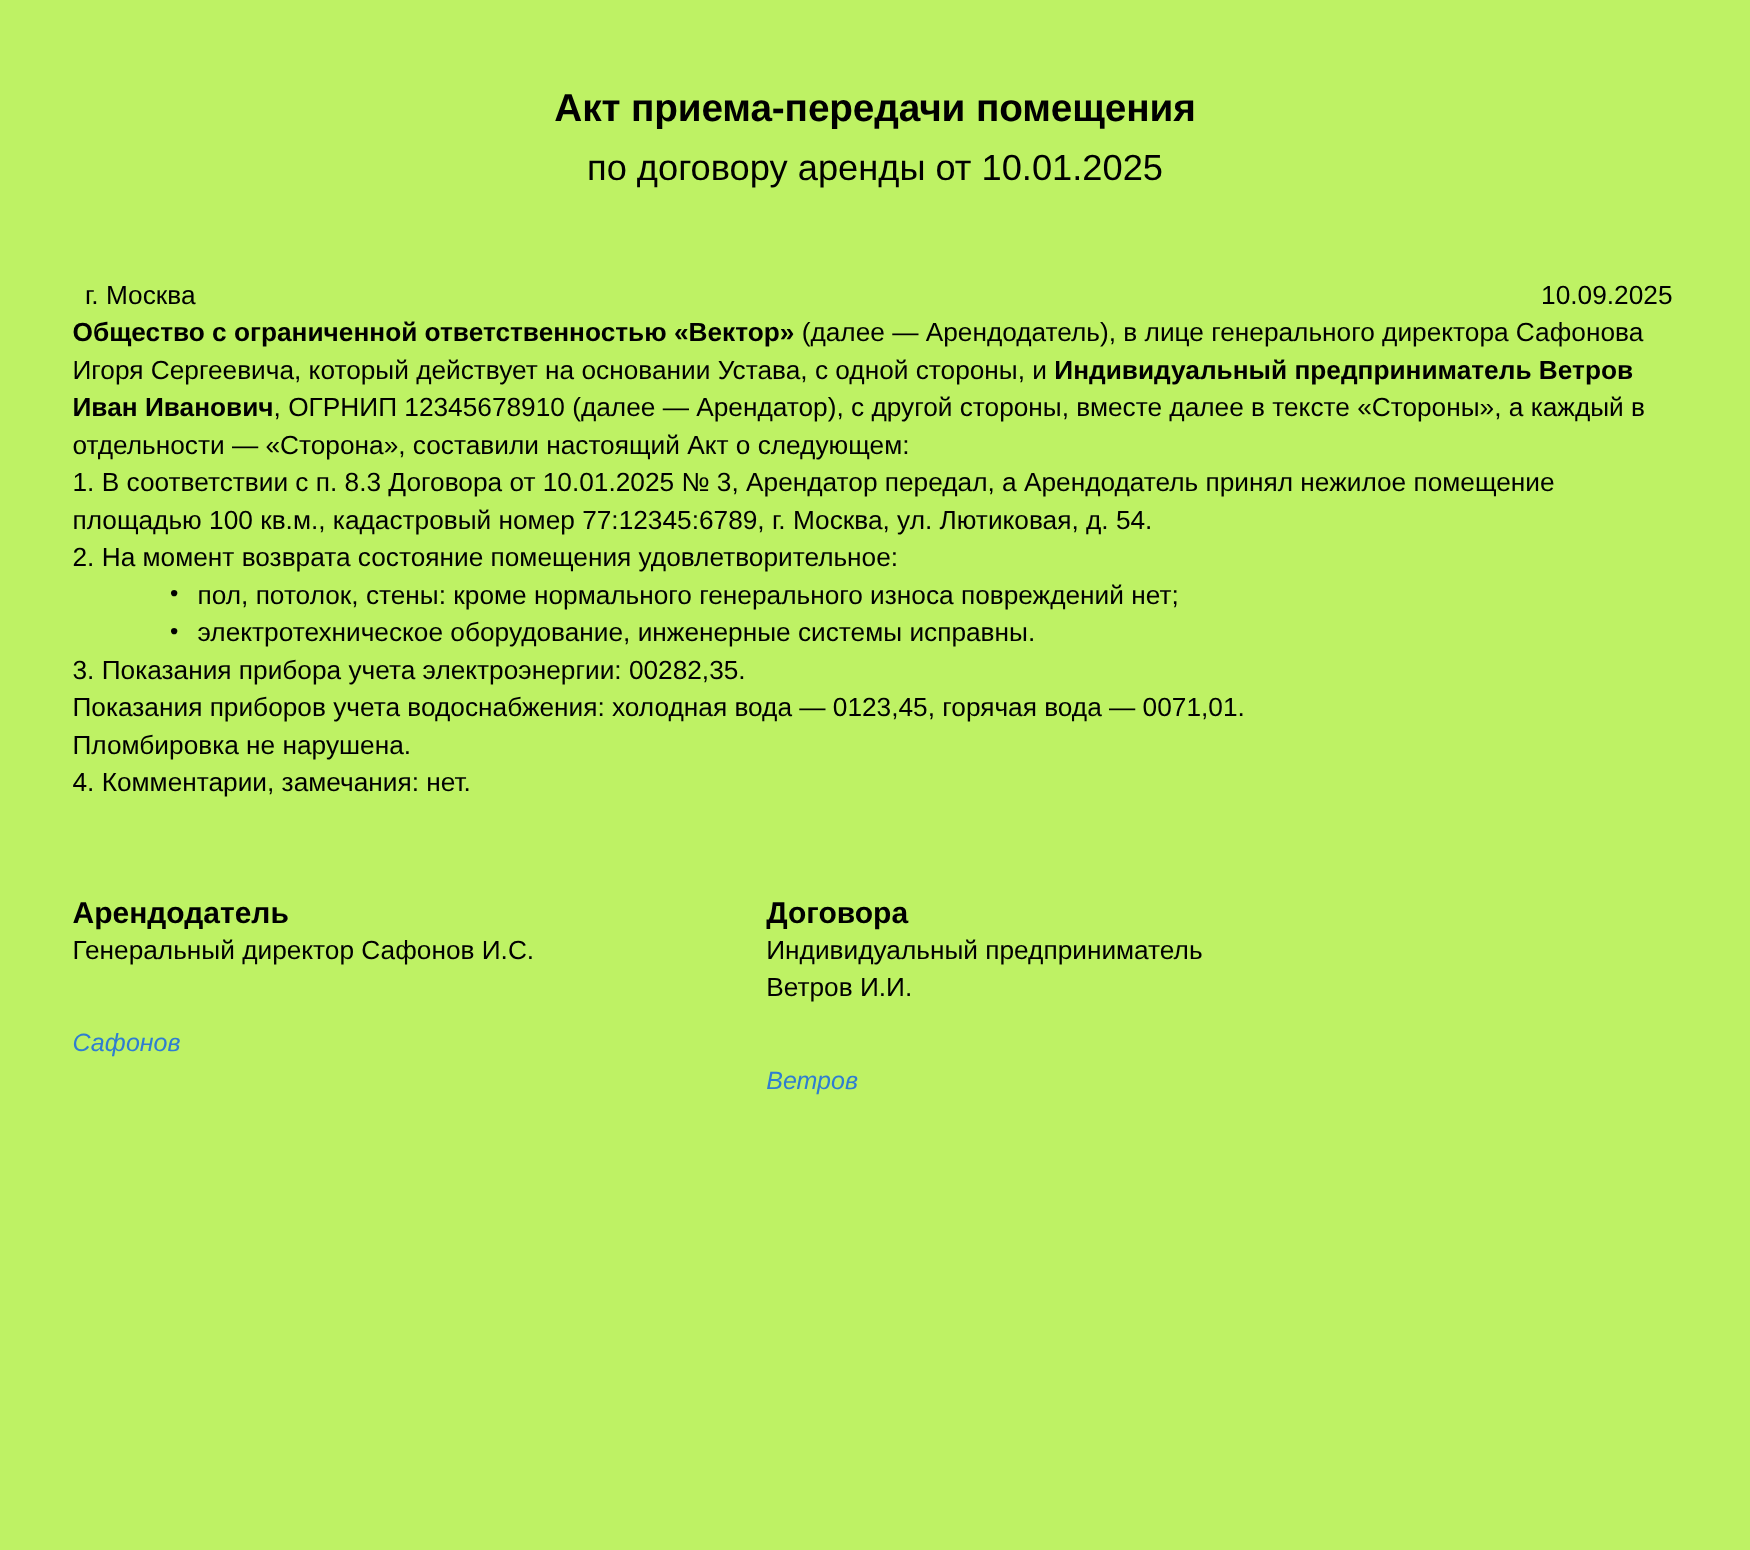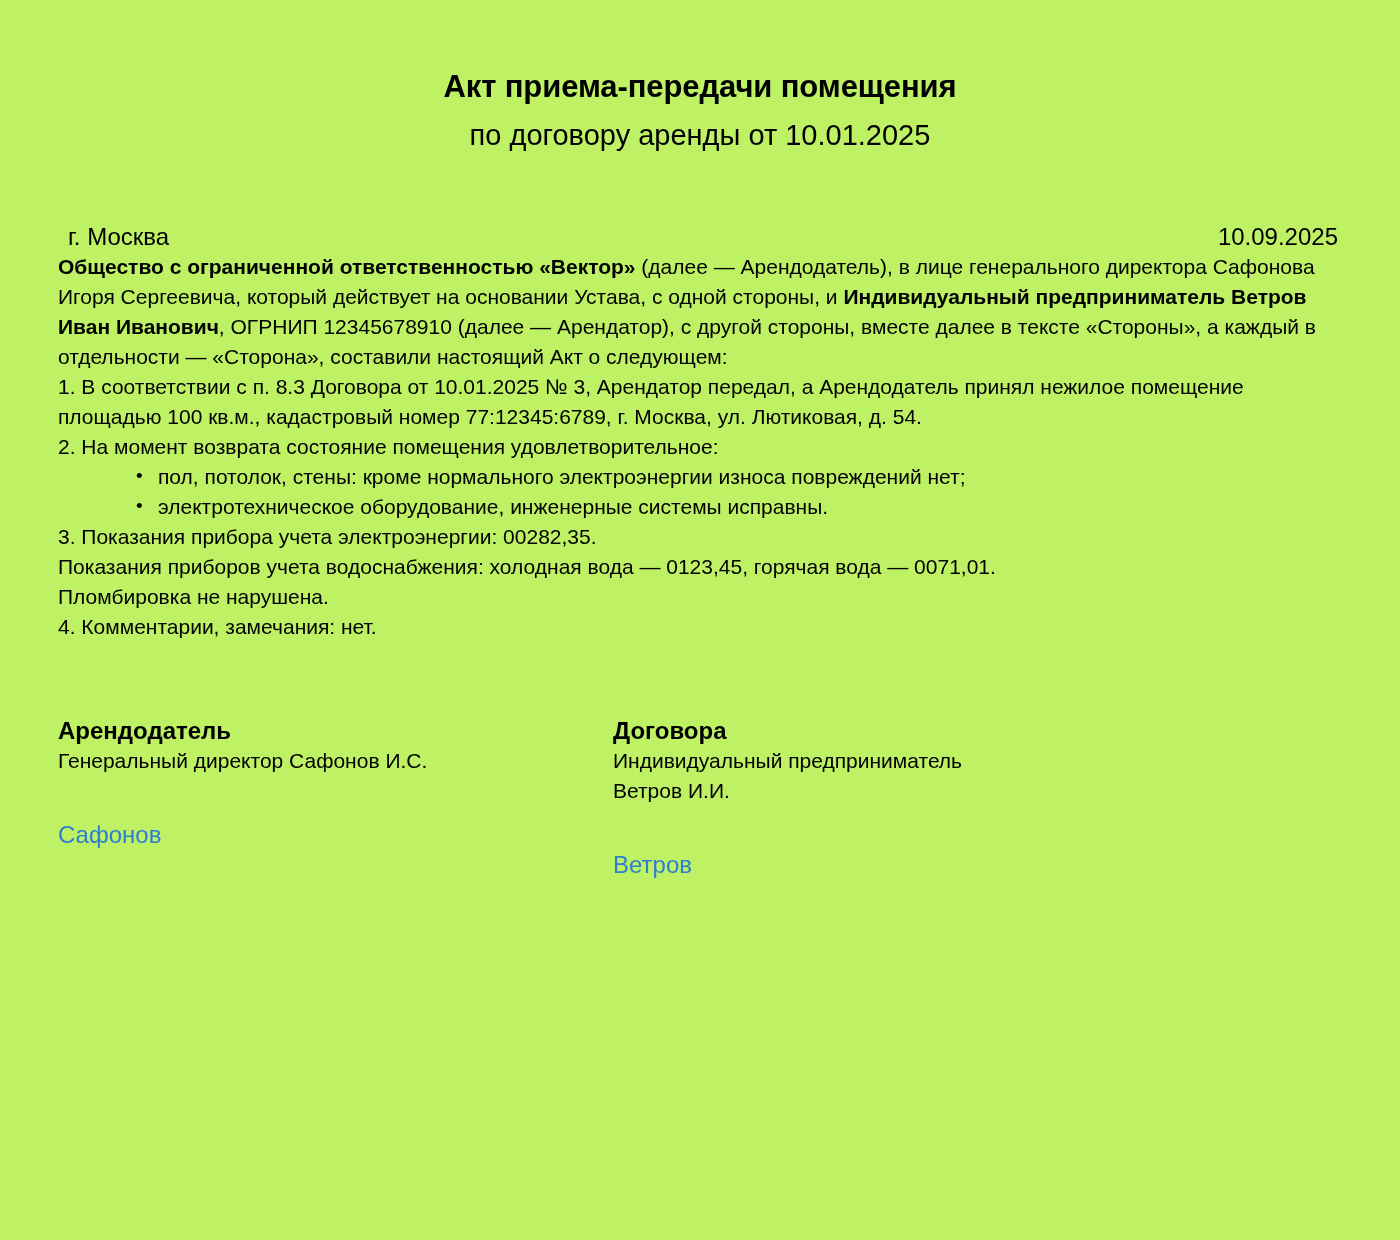--- a/index.html
+++ b/index.html
@@ -52,21 +52,21 @@
     margin-right: 58px;
     width: 1284px;
   }
 
   
   .placedate {
     display: flex;
     justify-content: space-between;
     align-items: baseline;
     margin-top: 66px;
-    font-size: 24px;
+    font-size: 21px;
     line-height: 30px;
     gap: 20px;
   }
   .placedate .city { margin-left: 10px; }
   .placedate .date { margin-right: 4px; }
 
   
   p.para {
     font-size: 21px;
     line-height: 30px;
@@ -111,21 +111,22 @@
     font-size: 24px;
     font-weight: bold;
     line-height: 30px;
   }
   .sig-person {
     font-size: 21px;
     line-height: 30px;
     font-weight: normal;
   }
   .sig-mark {
-    font-size: 24px;
+    font-size: 20px;
+    font-style: italic;
     line-height: 30px;
     margin-top: 44px;
   }
 </style>
 </head>
 <body>
 
 <div class="page">
 
   <div class="title-block">
@@ -139,21 +140,21 @@
       <span class="city">г. Москва</span>
       <span class="date">10.09.2025</span>
     </div>
 
     <p class="para gap-intro"><b>Общество с ограниченной ответственностью «Вектор»</b><span> (далее — Арендодатель), в лице генерального директора Сафонова Игоря Сергеевича, который действует на основании Устава, с одной стороны, и </span><b>Индивидуальный предприниматель Ветров Иван Иванович</b><span>, ОГРНИП 12345678910 (далее — Арендатор), с другой стороны, вместе далее в тексте «Стороны», а каждый в отдельности — «Сторона», составили настоящий Акт о следующем:</span></p>
 
     <p class="para gap">1. В соответствии с п. 8.3 Договора от 10.01.2025 № 3, Арендатор передал, а Арендодатель принял нежилое помещение площадью 100 кв.м., кадастровый номер 77:12345:6789, г. Москва, ул. Лютиковая, д. 54.</p>
 
     <p class="para gap">2. На момент возврата состояние помещения удовлетворительное:</p>
     <ul class="bullets">
-      <li>пол, потолок, стены: кроме нормального электроэнергии износа повреждений нет;</li>
+      <li>пол, потолок, стены: кроме нормального генерального износа повреждений нет;</li>
       <li>электротехническое оборудование, инженерные системы исправны.</li>
     </ul>
 
     <p class="para gap">3. Показания прибора учета электроэнергии: 00282,35.</p>
 
     <p class="para gap">Показания приборов учета водоснабжения: холодная вода — 0123,45, горячая вода — 0071,01.</p>
 
     <p class="para gap">Пломбировка не нарушена.</p>
 
     <p class="para gap">4. Комментарии, замечания: нет.</p>

